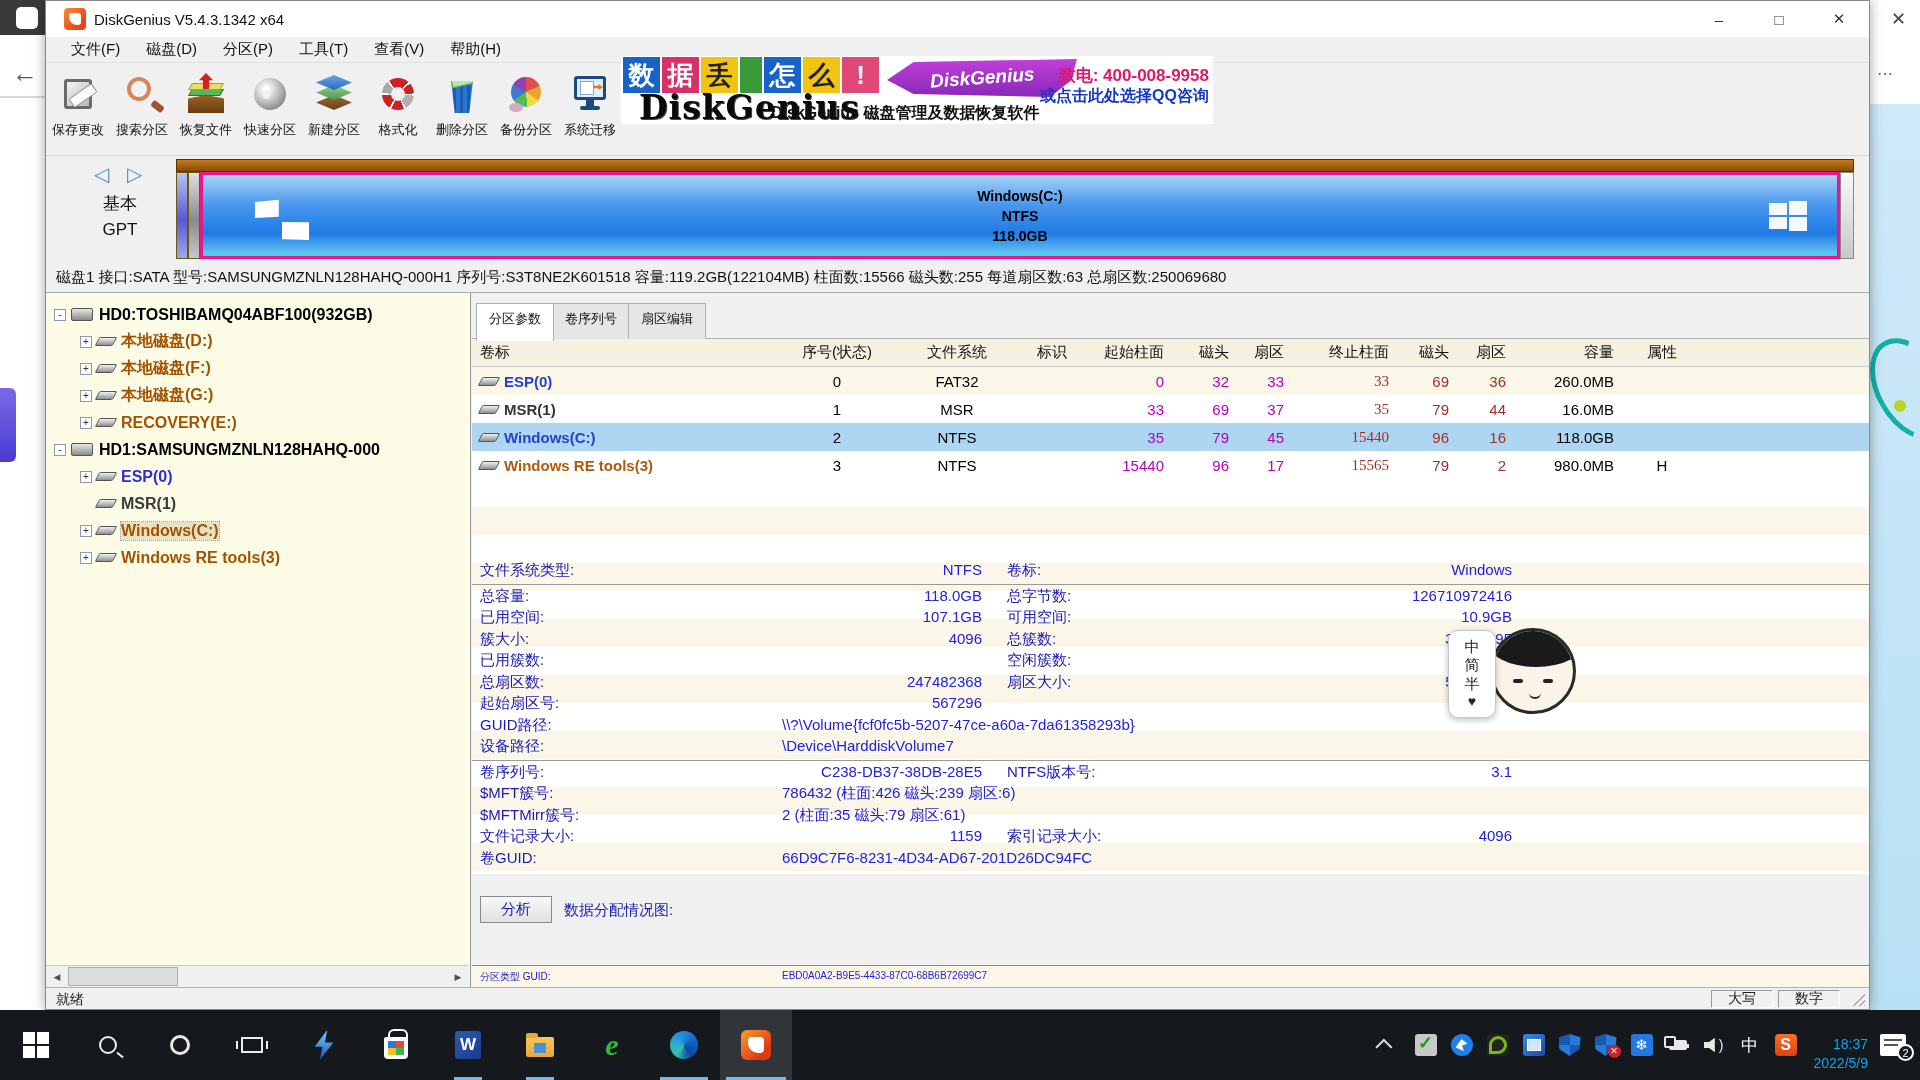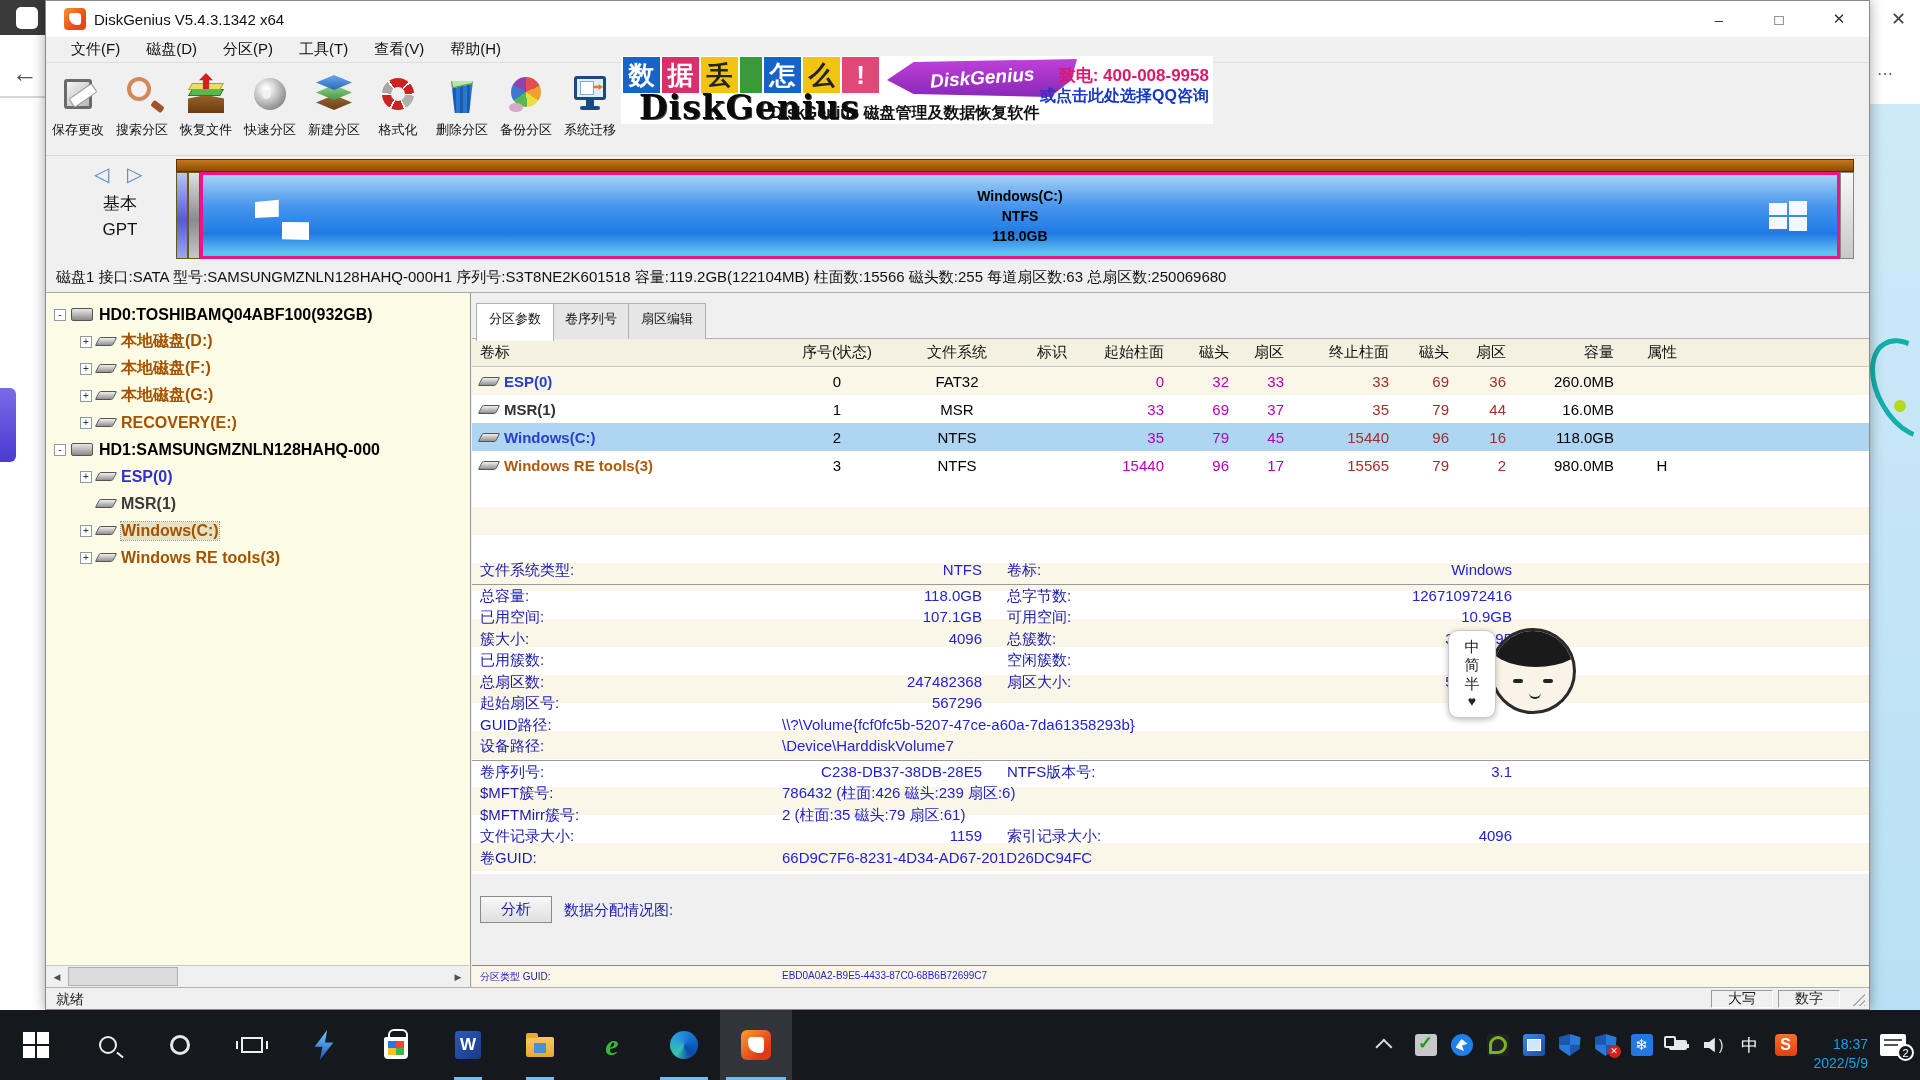--- a/index.html
+++ b/index.html
@@ -131,21 +131,21 @@
   .tab.active { background:#fff; z-index:2; height:38px; }
   .grid { position:absolute; left:0; top:46px; right:0; bottom:0; background:repeating-linear-gradient(180deg,#faf7e8 0 28px,#ffffff 28px 56px); }
   .thead { position:absolute; left:0; top:0; right:0; height:28px; background:#f5f1e0; border-bottom:1px solid #c8c8c8; display:flex; font-size:15px; color:#111; align-items:center; }
   .trow { position:absolute; left:0; right:0; height:28px; display:flex; font-size:15px; align-items:center; }
   .trow.r0 { top:28px; background:#faf7e8; } .trow.r1 { top:56px; background:#fff; }
   .trow.r2 { top:84px; background:#aed5f2; } .trow.r3 { top:112px; background:#fff; }
   .cell { height:100%; display:flex; align-items:center; padding:0 8px; white-space:nowrap; }
   .c0 { width:300px; } .c1 { width:130px; justify-content:center; } .c2 { width:110px; justify-content:center; }
   .c3 { width:80px; justify-content:center; } .c4 { width:80px; justify-content:flex-end; }
   .c5 { width:65px; justify-content:flex-end; } .c6 { width:55px; justify-content:flex-end; }
-  .c7 { width:105px; justify-content:flex-end; } .c8 { width:60px; justify-content:flex-end; }
+  .c7 { width:105px; justify-content:flex-end;font-family:Liberation Serif, serif; } .c8 { width:60px; justify-content:flex-end; }
   .c9 { width:57px; justify-content:flex-end; } .c10 { width:108px; justify-content:flex-end; }
   .c11 { width:80px; justify-content:center; }
   .trow .c0 { font-weight:bold; }
   .v-start { color:#b800b8; } .v-end { color:#a03028; } .v-cap { color:#000; font-weight:normal; }
   .n-blue { color:#2840cc; } .n-gray { color:#333; } .n-brown { color:#b05a10; }
 
   .details { position:absolute; left:0; top:222px; right:0; font-size:15px; }
   .drow { position:relative; height:21.5px; }
   .dl1 { position:absolute; left:8px; color:#1a1ab0; }
   .dv1 { position:absolute; left:0; width:510px; text-align:right; color:#2222d8; }

